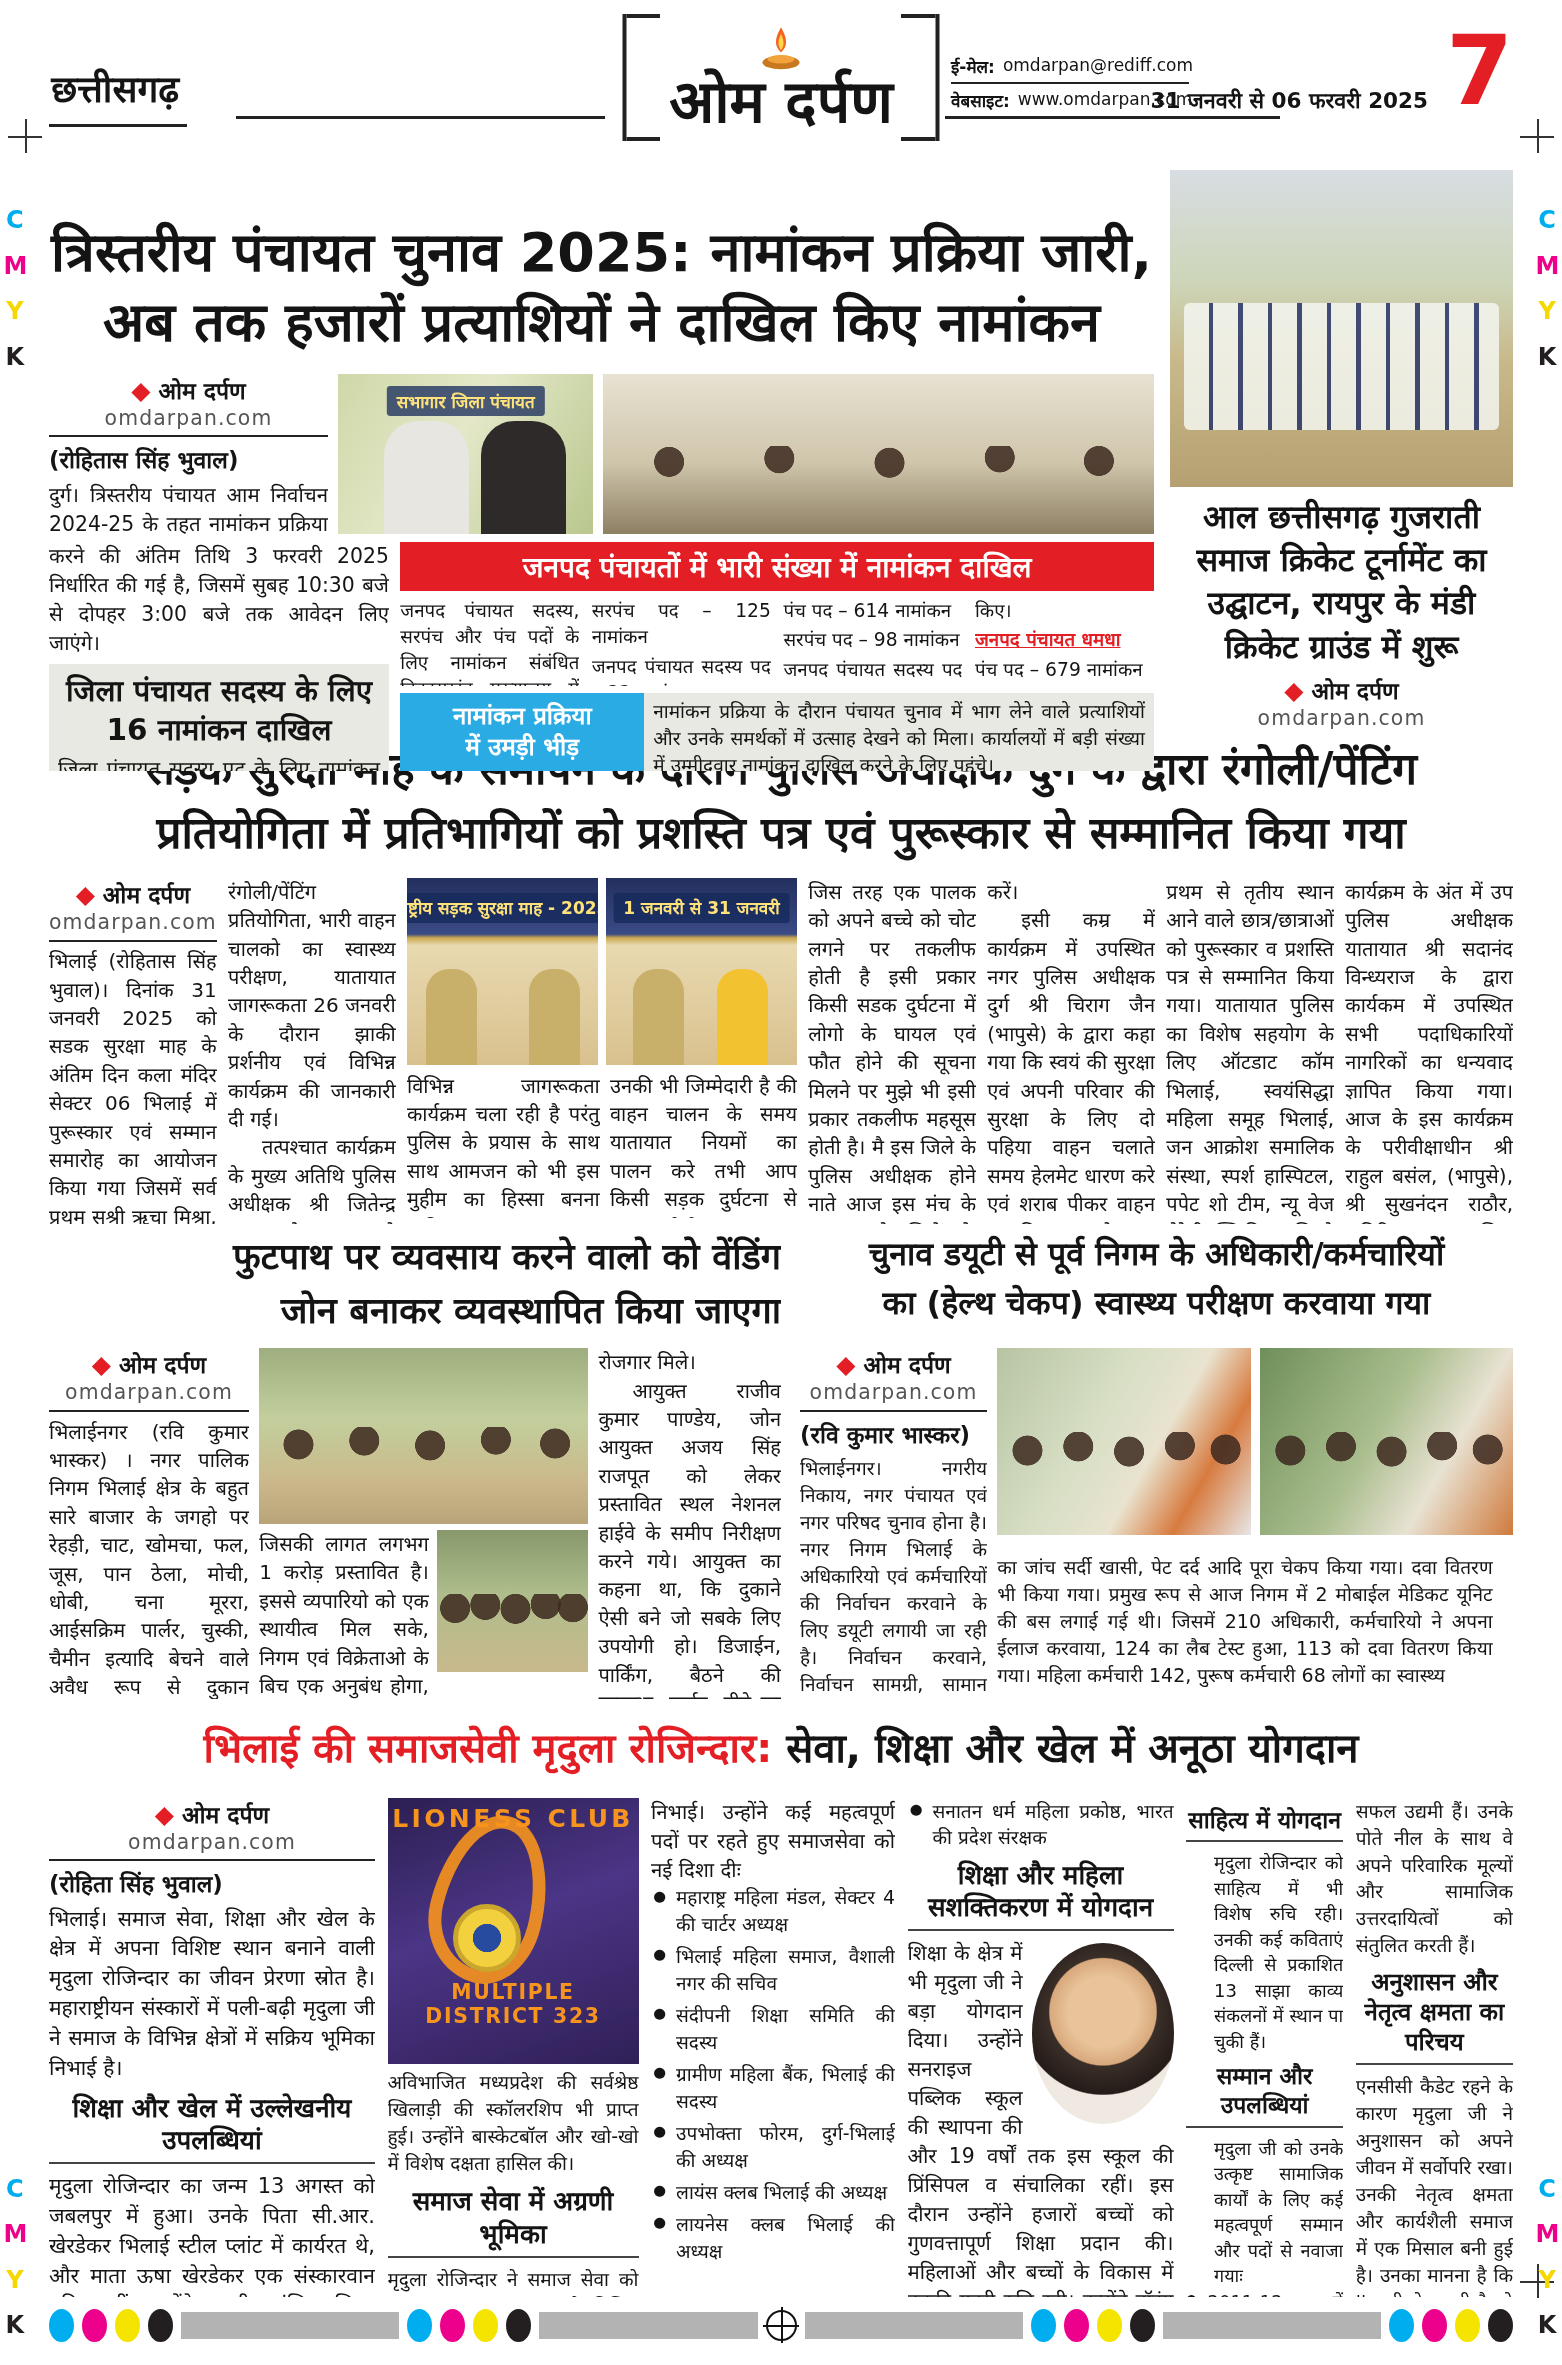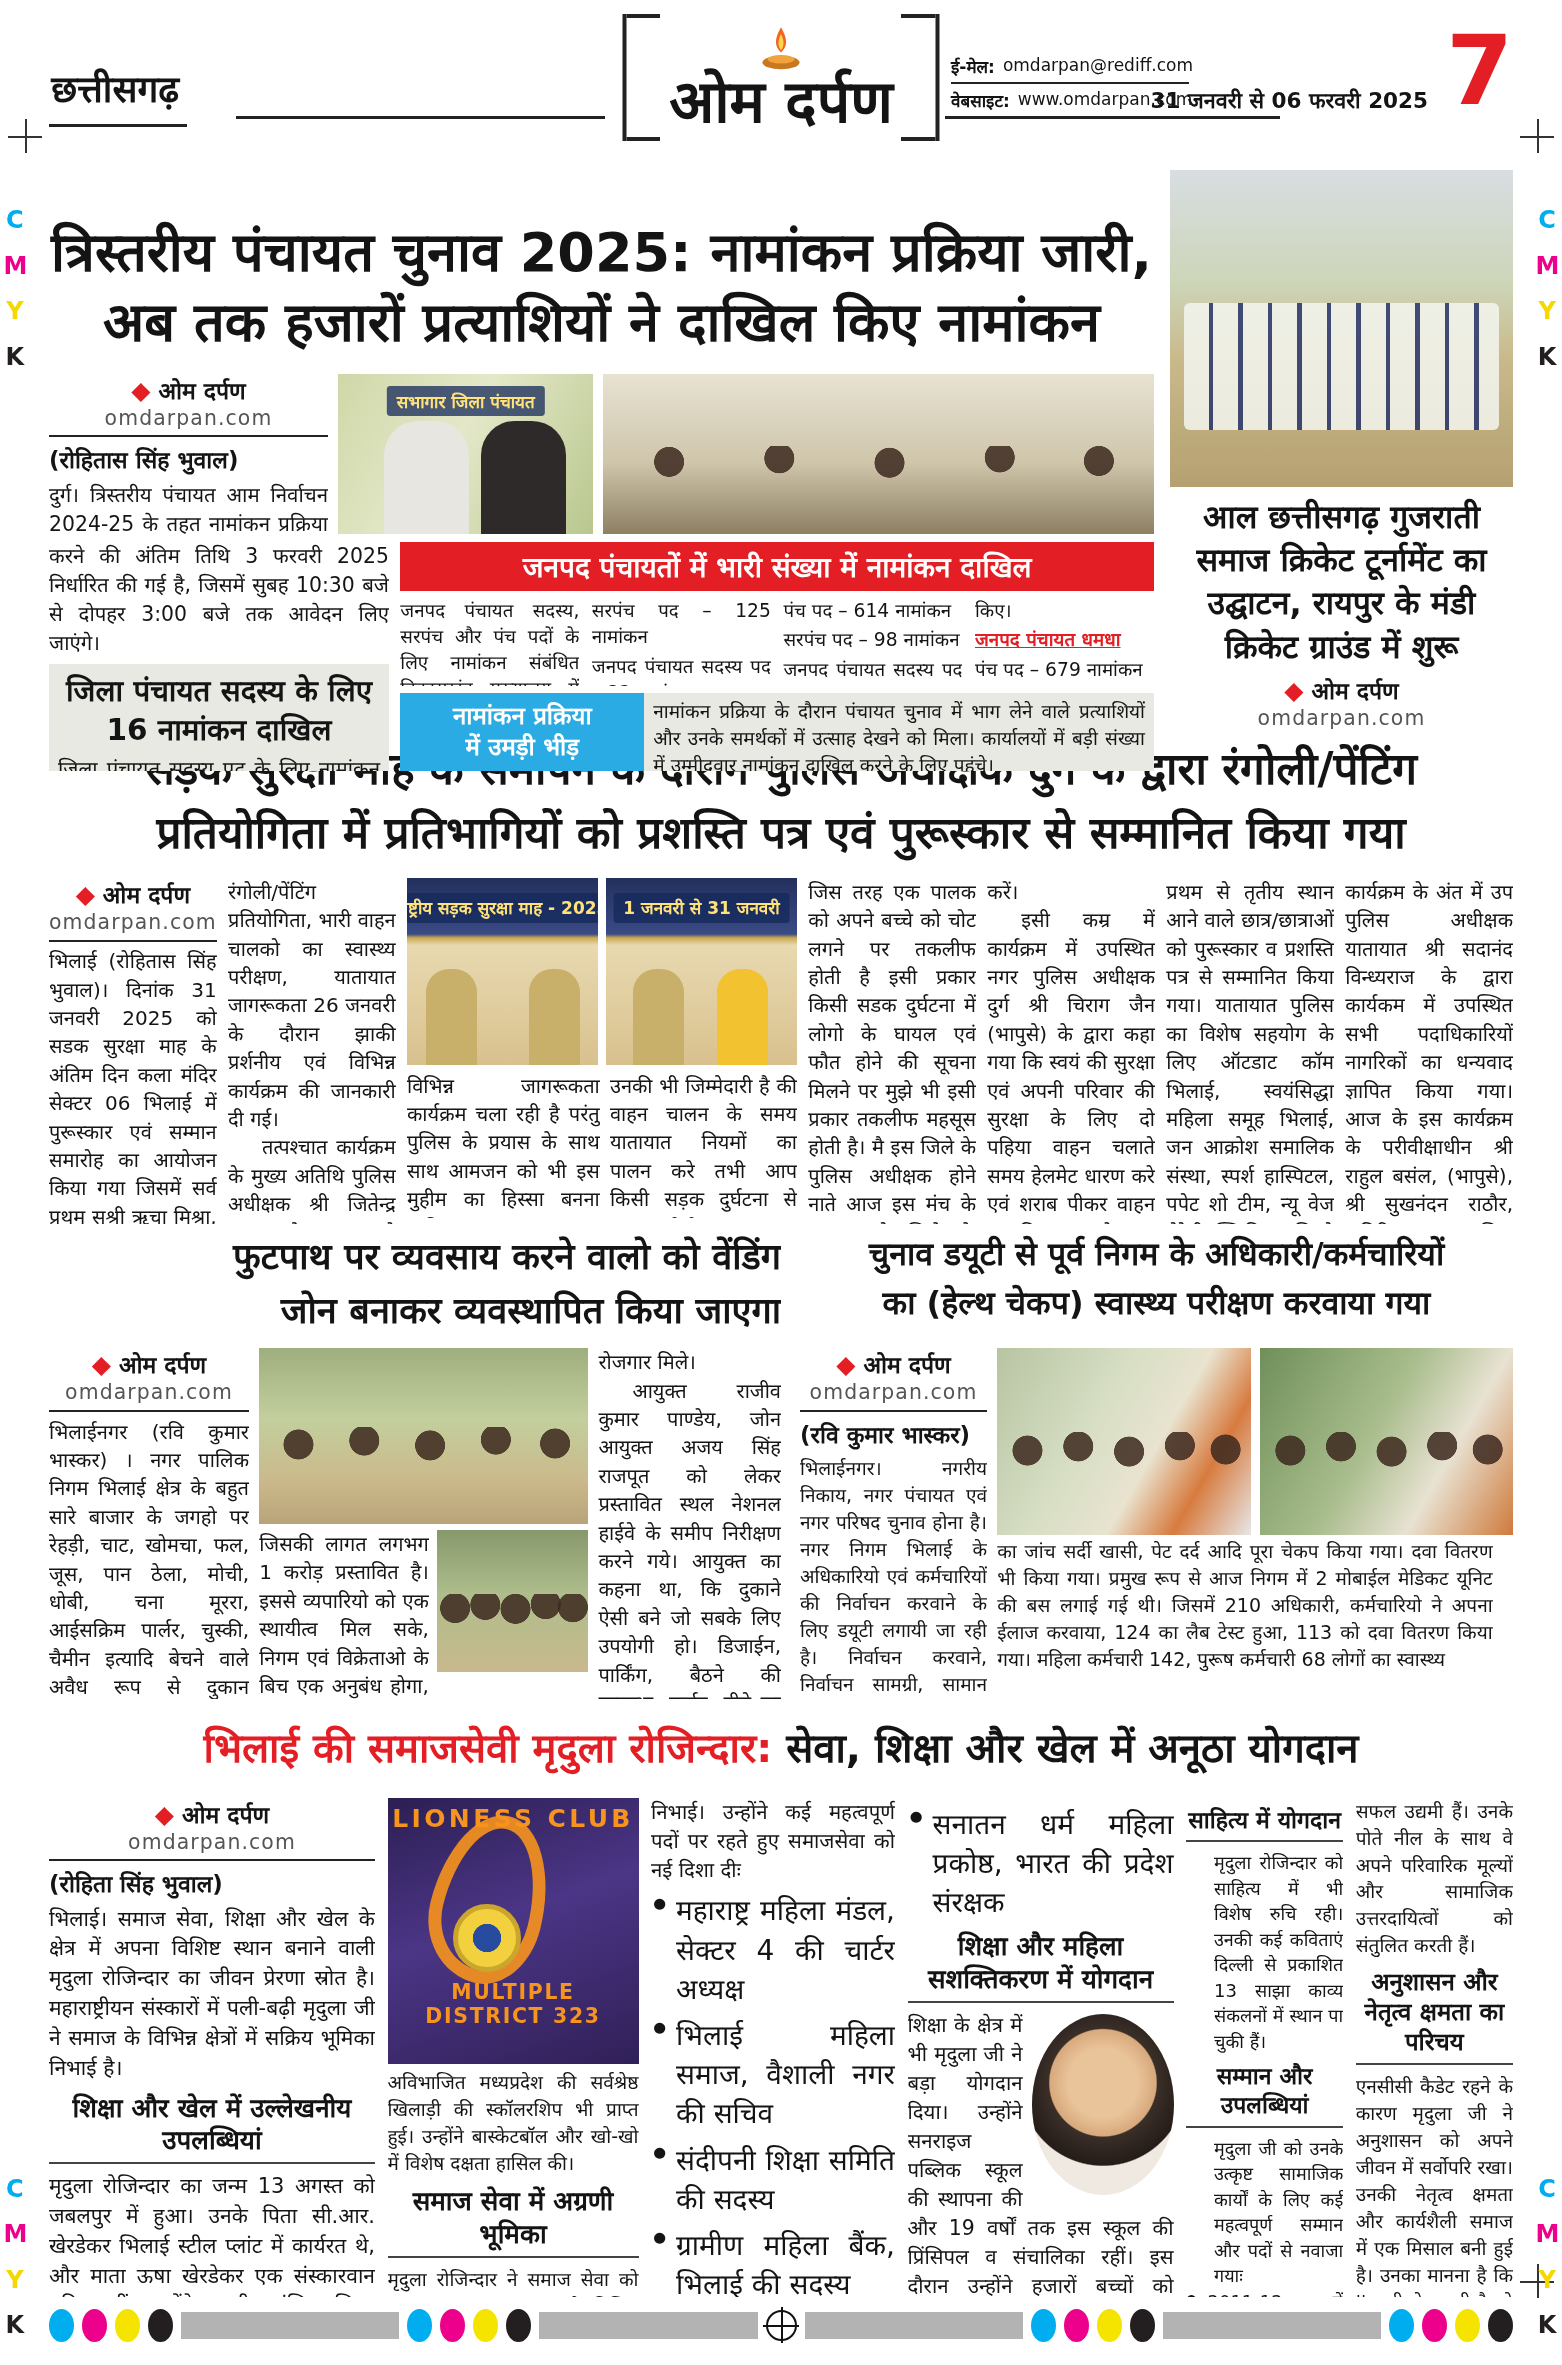--- a/index.html
+++ b/index.html
@@ -115,21 +115,21 @@
   .s3LcolD { flex:1; }
   .s3R { flex:1; }
   .h-s3R { font-size:32px; font-weight:700; text-align:center; line-height:1.55; height:113px; overflow:hidden; }
   .s3Rrow { display:flex; gap:10.2px; height:351px; margin-top:5.7px; }
   .s3RcolA { width:187px; }
   .s3RcolA .body{font-size:19px;}
   .s3Rmain { flex:1; }
   .s3Rphotos { display:flex; gap:9px; height:187px; }
   .ph-van { flex:1; background:linear-gradient(120deg,#b7c4a2 0%,#d8dfc5 40%,#e9e3cf 60%,#d77b3f 78%,#e7e7e7 100%); }
   .ph-bus { flex:1; background:linear-gradient(120deg,#6f8f5a 0%,#a9bd8d 45%,#e8e2d2 70%,#cf7a3c 100%); }
-  .s3Rtexts { display:flex; gap:10.2px; height:156px; margin-top:3px; }
+  .s3Rtexts { display:flex; gap:10.2px; height:156px; margin-top:19px; }
   .s3Rtexts .body { font-size:19px; }
 
   
   .sec4 { margin-top:8px; }
   .h-s4 { font-size:40px; font-weight:700; text-align:center; line-height:1.35; height:68px; overflow:hidden; white-space:nowrap; }
   .h-s4 .red { color:#e31e24; }
   .s4cols { display:flex; gap:12.5px; height:499px; margin-top:9px; }
   .s4c1 { width:326px; }
   .s4c1 .body{font-size:21px;}
   .s4c2 { width:251px; }
@@ -138,21 +138,21 @@
        border:13.6px solid #f7941d; border-radius:50% 50% 45% 55%/60% 60% 40% 40%; transform:rotate(14deg); opacity:.9; }
   .ph-lions .logo { position:absolute; left:26%; top:40%; width:68px; height:68px; border-radius:50%;
        background:radial-gradient(circle,#274b9f 34%,#f3d03e 35%); border:5.7px solid #caa72c; }
   .ph-lions .ltext { position:absolute; left:0; right:0; text-align:center; color:#f7941d; font-weight:700; }
   .lt1 { top:6.8px; font-size:25px; letter-spacing:3.4px; }
   .lt2 { bottom:36px; font-size:20.4px; letter-spacing:1.7px; }
   .s4c2 .body{font-size:19px;}
   .s4c3 { width:244px; }
   .s4c3 .body{font-size:20.4px;}
   .s4c3 ul, .s4c4 ul { list-style:none; }
-  .s4c3 li, .s4c4 li { font-size:28px; line-height:1.4; margin-bottom:5.7px; padding-left:25px; position:relative; text-align:justify;margin-top:7px; }
+  .s4c3 li, .s4c4 li { font-size:19px; line-height:1.4; margin-bottom:5.7px; padding-left:25px; position:relative; text-align:justify; }
   .s4c3 li::before, .s4c4 li::before { content:"●"; position:absolute; left:2.3px; top:1.1px; font-size:14.7px; }
   .s4c4 { width:266px; }
   .s4c4 .body{font-size:20.4px;}
   .portrait { float:right; width:142px; height:181px; border-radius:50%; margin:3.4px 0 6.8px 9px;
       background:radial-gradient(circle at 50% 38%, #e9c49a 26%, #d8a97c 40%, #3a2e28 41%, #241c18 62%, #efe9e2 63%); }
   .s4c5 { flex:1; }
   .s4c5 .body{font-size:18px;margin-left:28px;}
   .s4c5 .subhead{font-size:23px;}
   .s4c5 li{font-size:18px; line-height:1.4; margin-bottom:4.5px; padding-left:21.5px; position:relative; text-align:justify; list-style:none;}
   .s4c5 li::before{content:"●";position:absolute;left:0;top:1.1px;font-size:12.5px;}

